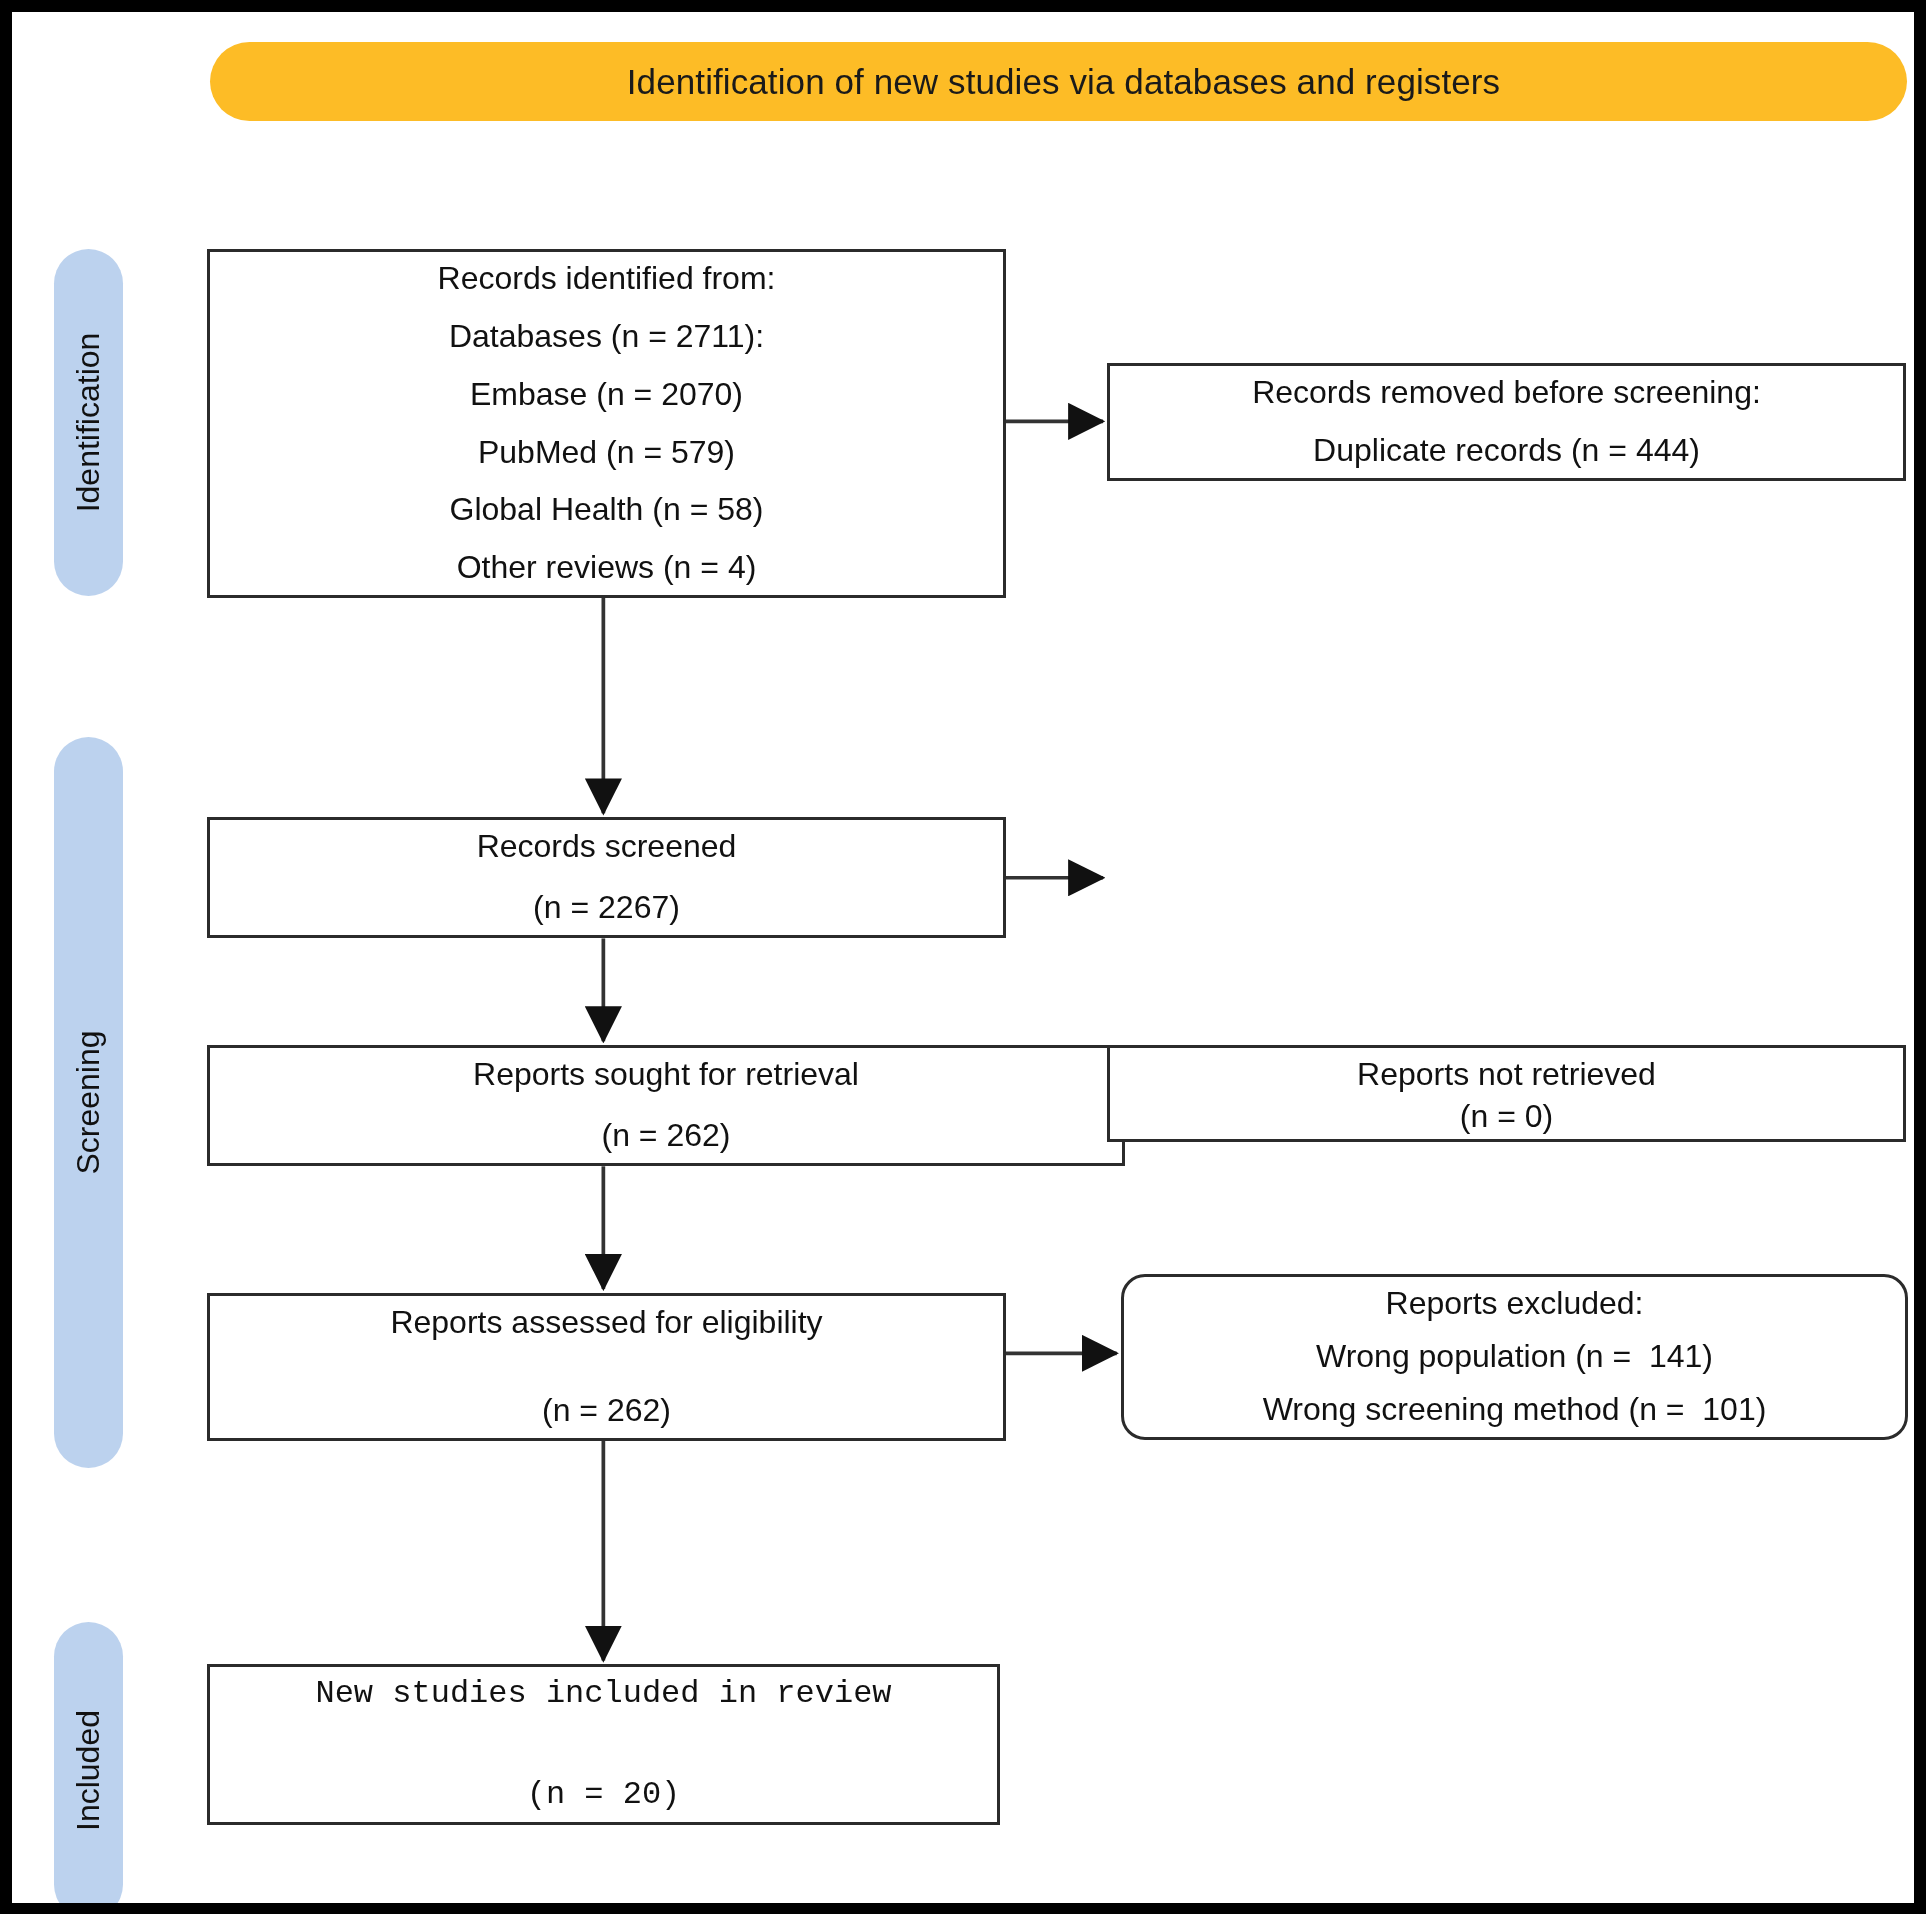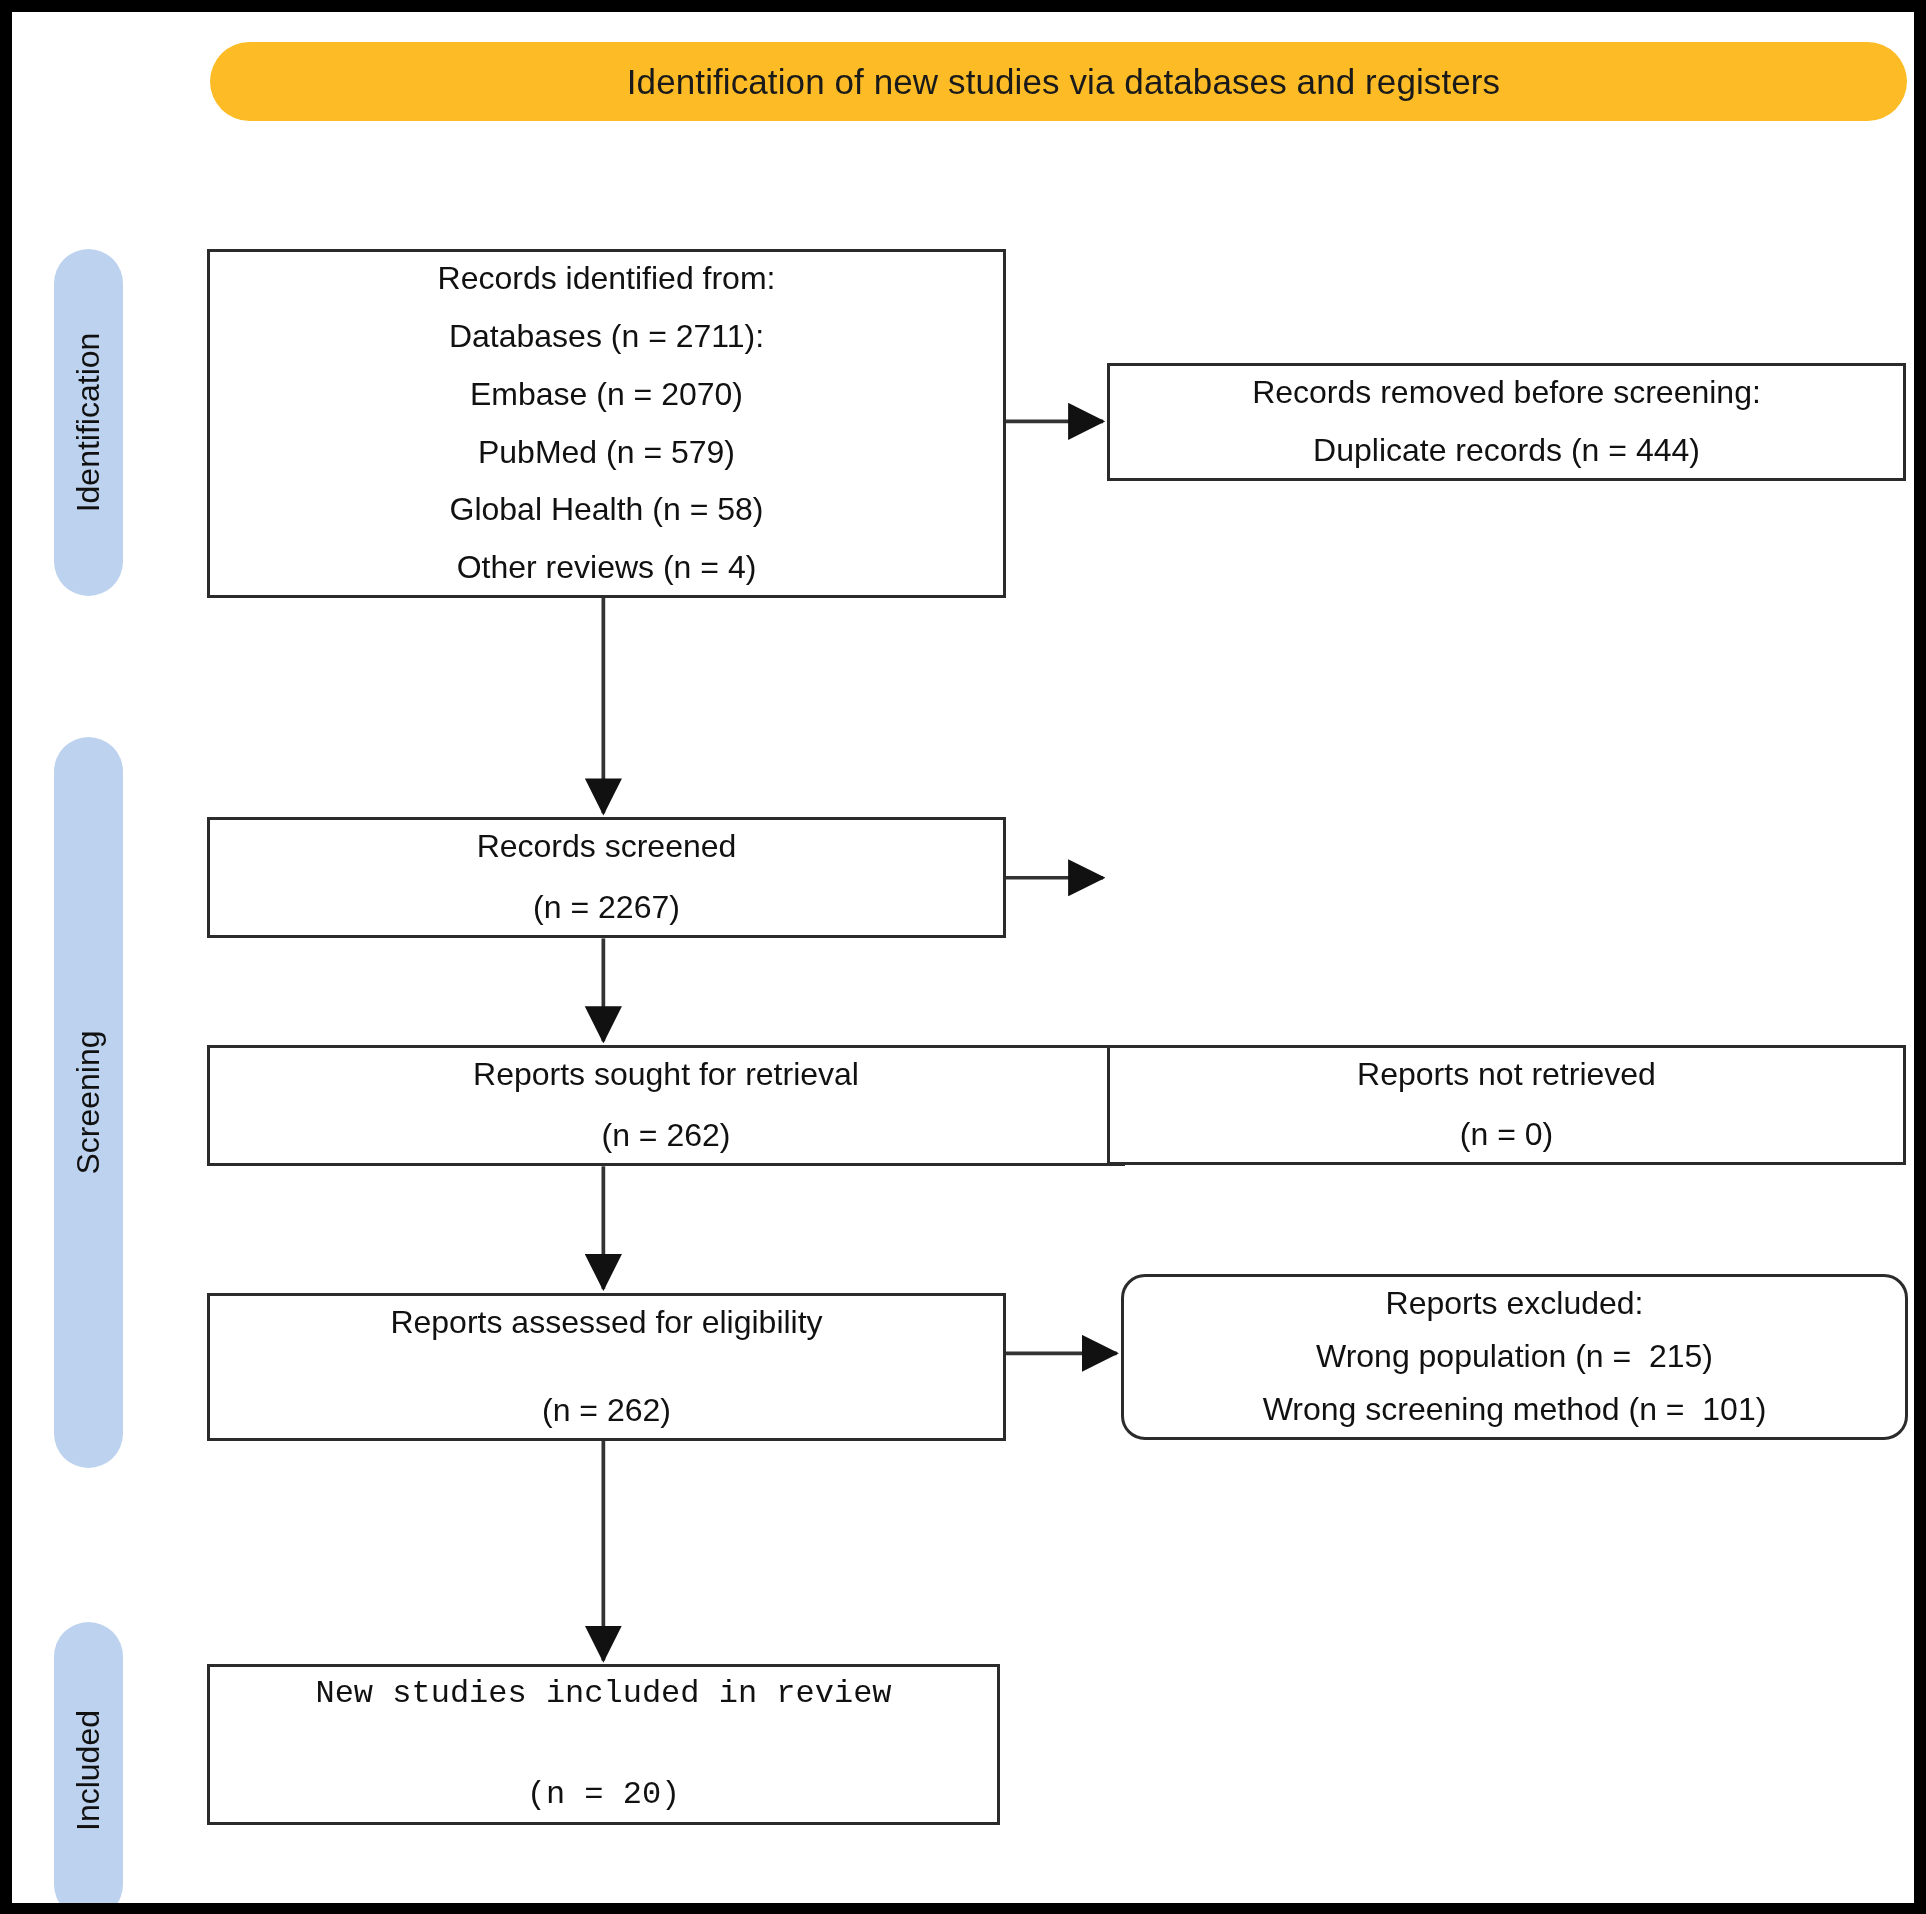--- a/index.html
+++ b/index.html
@@ -84,21 +84,21 @@
   
   .box-identified  { left: 195px;  top: 237px;  width: 799px; height: 349px; }
   .box-screened    { left: 195px;  top: 805px; width: 799px; height: 121px; }
   .box-sought      { left: 195px;  top: 1033px; width: 918px; height: 121px; }
   .box-assessed    { left: 195px;  top: 1281px; width: 799px; height: 148px; }
   .box-included    { left: 195px;  top: 1652px; width: 793px; height: 161px; font-family: Liberation Mono, monospace; }
 
   
   .box-removed     { left: 1095px; top: 351px;  width: 799px; height: 118px; }
   .box-excl-recs   { left: 1095px; top: 805px; width: 799px; height: 121px; }
-  .box-not-retr    { left: 1095px; top: 1033px; width: 799px; height: 120px; }
+  .box-not-retr    { left: 1095px; top: 1033px; width: 799px; height: 97px; }
   .box-excl-reps   { left: 1109px; top: 1262px; width: 787px; height: 166px; border-radius: 24px; }
 
   
   .connectors {
     position: absolute;
     left: 0;
     top: 0;
     width: 1901px;
     height: 1890px;
     pointer-events: none;
@@ -184,18 +184,18 @@
   </div>
 
 
   <div class="box box-not-retr">
     <span class="line">Reports not retrieved</span>
     <span class="line">(n = 0)</span>
   </div>
 
   <div class="box box-excl-reps">
     <span class="line">Reports excluded:</span>
-    <span class="line">Wrong population (n =  215)</span>
+    <span class="line">Wrong population (n =  141)</span>
     <span class="line">Wrong screening method (n =  101)</span>
   </div>
 
 </div>
 
 
 </body></html>

